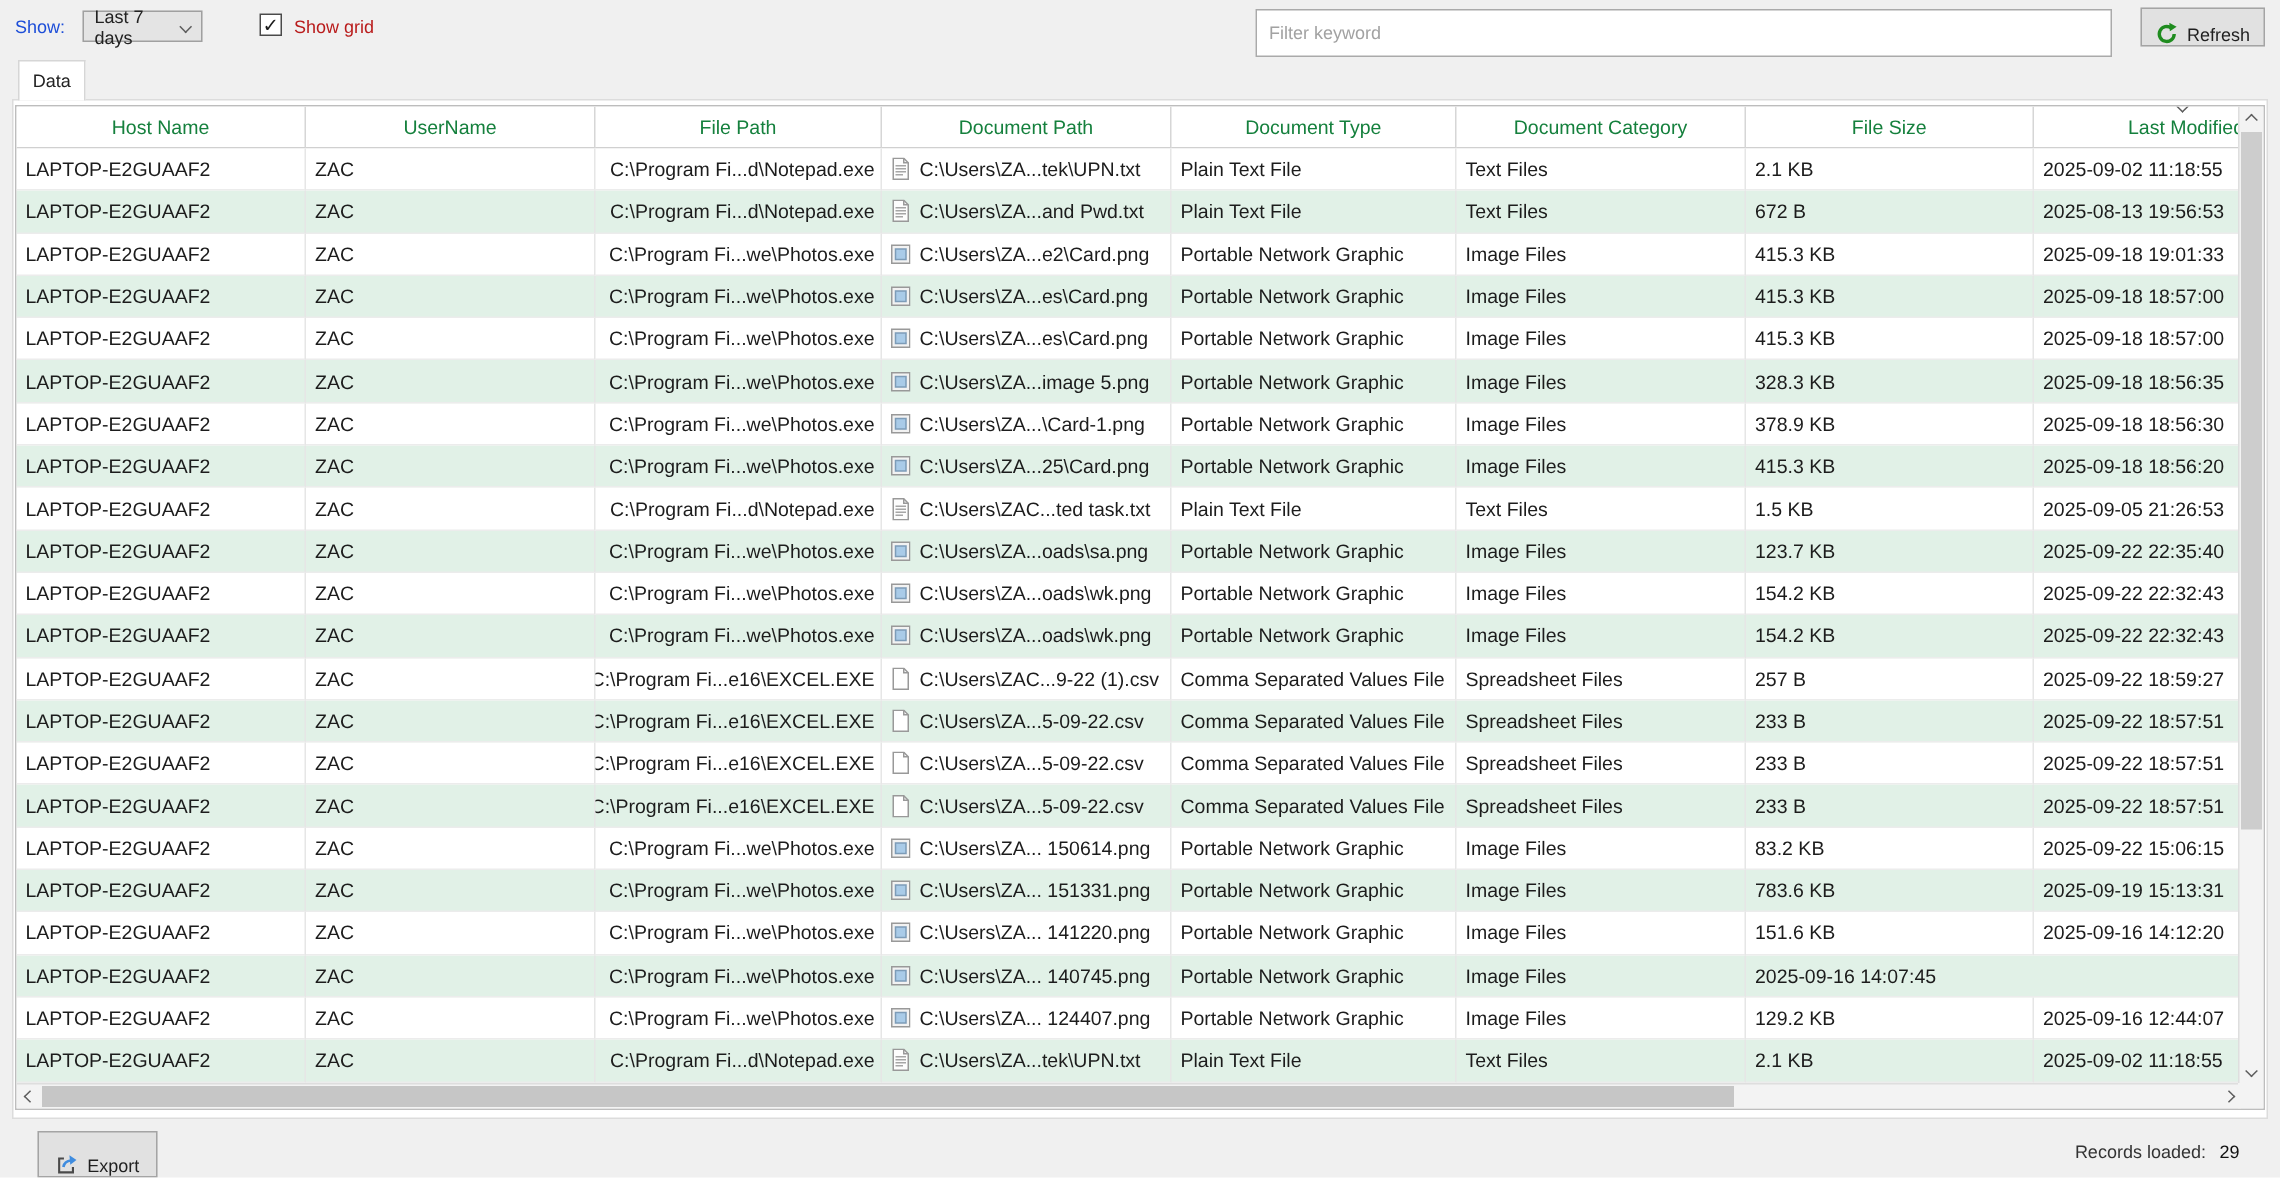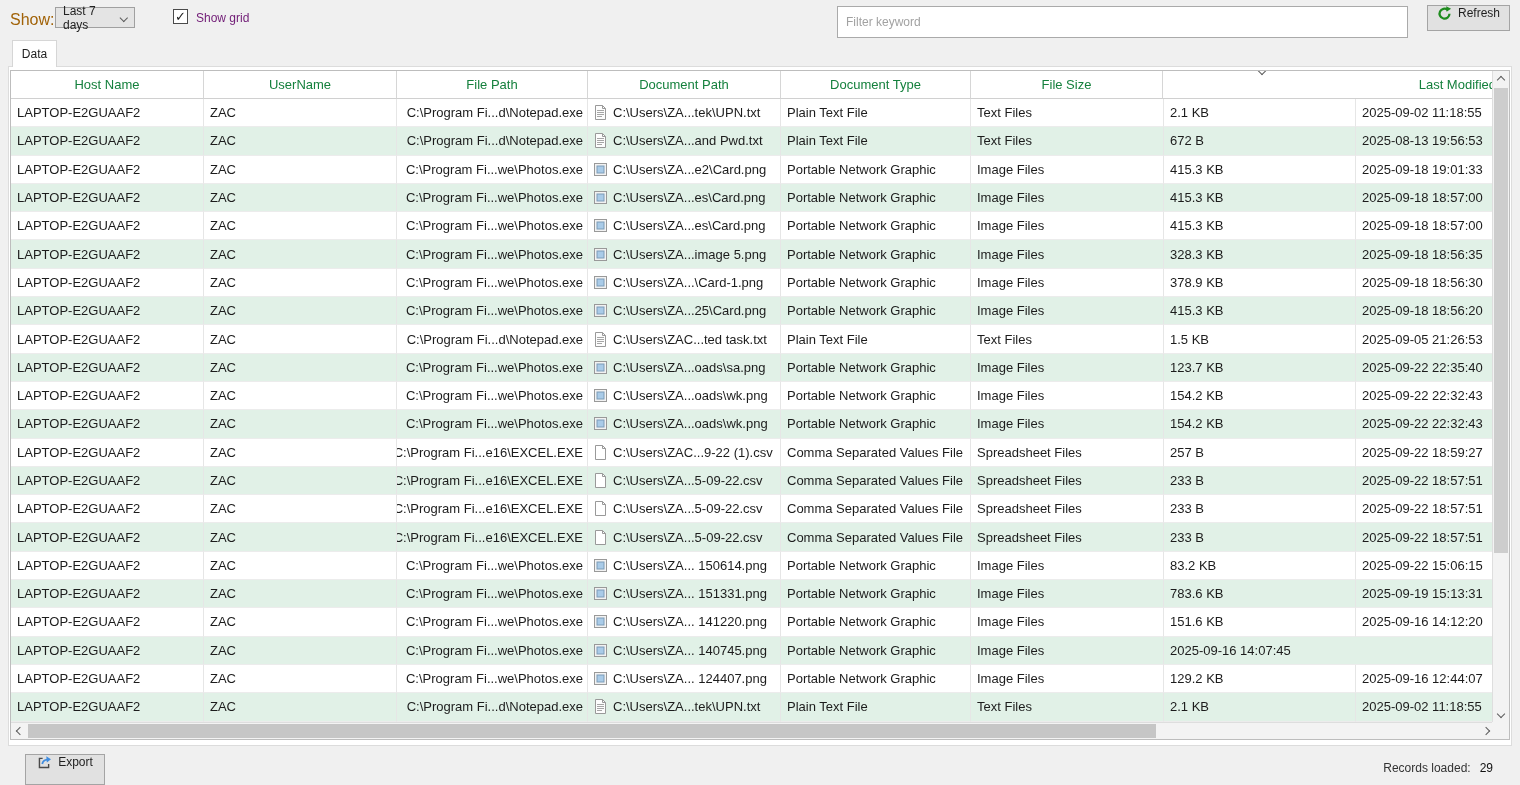--- a/index.html
+++ b/index.html
@@ -4,35 +4,35 @@
 <style>
   html,body{margin:0;padding:0;}
   body{
     width:1520px;height:785px;position:relative;overflow:hidden;
     background:#f0f0f0;
     font-family:"Liberation Sans","DejaVu Sans",sans-serif;
     color:#1f1f1f;
     -webkit-font-smoothing:antialiased;
   }
   
-  .show-label{position:absolute;left:10px;top:11px;font-size:16px;color:#a16207;}
+  .show-label{position:absolute;left:10px;top:11px;font-size:12px;color:#1d4ed8;}
   .range-dropdown{position:absolute;left:55px;top:7px;width:80px;height:21px;
     background:#e4e4e4;border:1px solid #a0a0a0;box-sizing:border-box;
     display:flex;align-items:center;justify-content:space-between;
     padding:0 7px;font-size:12px;color:#222;cursor:default;}
   .checkbox{position:absolute;left:173px;top:9px;width:15px;height:15px;background:#fff;
     border:1px solid #4a4a4a;box-sizing:border-box;display:flex;align-items:center;justify-content:center;
     font-size:13px;line-height:13px;color:#1a1a1a;}
-  .checkbox-label{position:absolute;left:196px;top:11px;font-size:12px;color:#701a75;}
+  .checkbox-label{position:absolute;left:196px;top:11px;font-size:12px;color:#b91c1c;}
   .filter-input{position:absolute;left:837px;top:6px;width:571px;height:23px;box-sizing:border-box;
     border:1px solid #aaa;background:#fff;font-size:12px;padding:15px 8px;outline:none;
     font-family:"Liberation Sans",sans-serif;color:#222;}
   .filter-input::placeholder{color:#a2a2a2;}
   .btn{background:#e1e1e1;border:1px solid #a4a4a4;box-sizing:border-box;
-    display:flex;align-items:flex-start;justify-content:center;gap:6px;
+    display:flex;align-items:flex-end;justify-content:center;gap:6px;
     font-size:12px;color:#1f1f1f;cursor:default;}
   .refresh-button{position:absolute;left:1427px;top:5px;width:83px;height:26px;}
   
   .tab{position:absolute;left:12px;top:40px;width:45px;height:27px;background:#fff;
     border:1px solid #d6d6d6;border-bottom:none;box-sizing:border-box;z-index:3;
     display:flex;align-items:center;justify-content:center;font-size:12px;color:#222;}
   .tab-page{position:absolute;left:8px;top:66px;width:1504px;height:680px;background:#fff;
     border:1px solid #dcdcdc;box-sizing:border-box;z-index:1;}
   
   .grid{position:absolute;left:10px;top:70px;width:1500px;height:670px;background:#fff;
@@ -109,20 +109,21 @@
 <div class="tab-page"></div>
 
 <div class="grid">
 
   <div class="header-row">
     <div class="hc c0">Host Name</div>
     <div class="hc c1">UserName</div>
     <div class="hc c2">File Path</div>
     <div class="hc c3">Document Path</div>
     <div class="hc c4">Document Type</div>
+    <div class="hc c5">Document Category</div>
     <div class="hc c6">File Size</div>
     <div class="hc c7 last">
       <span class="sort-indicator chev down small"></span>
       <span class="hdr-text">Last Modified</span>
     </div>
   </div>
 
   <div class="rows" id="table-body">
       <div class="row">
     <div class="cell c0">LAPTOP-E2GUAAF2</div>

